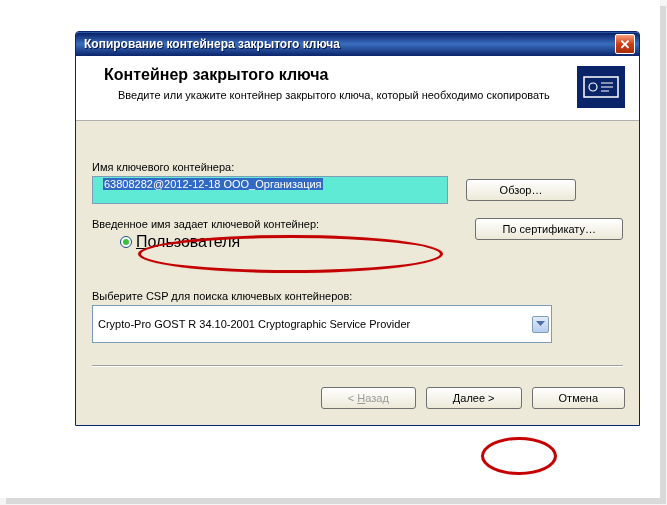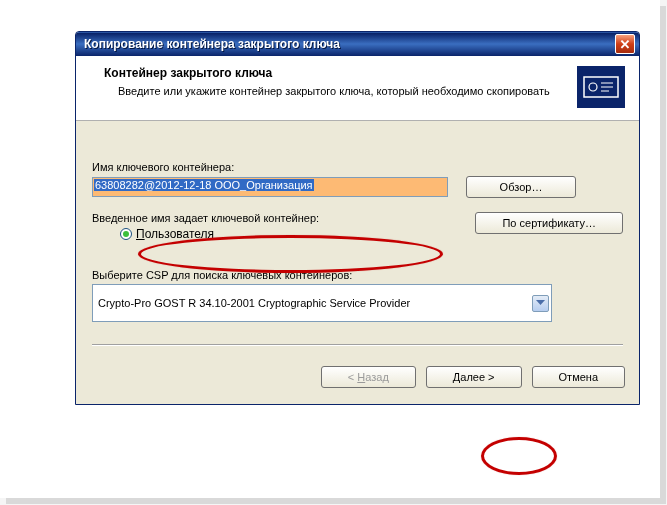--- a/index.html
+++ b/index.html
@@ -59,21 +59,21 @@
   }
   .header-pane {
     background: #fff;
     border-bottom: 1px solid #b0b0b0;
     padding: 10px 14px 12px 28px;
     display: flex;
     align-items: flex-start;
     gap: 10px;
   }
   .header-text { flex: 1; }
-  .header-title { font-weight: bold; font-size: 12px; margin-bottom: 4px; }
+  .header-title { font-weight: bold; font-size: 16px; margin-bottom: 4px; }
   .header-desc { font-size: 11px; padding-left: 14px; line-height: 1.35; color: #000; }
   .header-icon {
     width: 48px; height: 42px;
     background: #0a246a;
     border: 1px solid #0a246a;
     display: flex;
     align-items: center;
     justify-content: center;
   }
   .header-icon svg { display: block; }
@@ -81,26 +81,26 @@
   .field-row { margin-bottom: 14px; }
   .label { display: block; margin-bottom: 3px; color: #000; }
   .input-row {
     display: flex;
     align-items: center;
     gap: 18px;
     position: relative;
   }
   .text-input {
     width: 356px;
-    height: 20px;
+    height: 28px;
     border: 1px solid #7f9db9;
-    background: #fdba74;
+    background: #5eead4;
     font-family: Tahoma, Arial, sans-serif;
     font-size: 11px;
-    padding: 1px 1px;
+    padding: 1px 10px;
   }
   .text-input .selected {
     background: #316ac5;
     color: #fff;
     padding: 0 1px;
   }
   .btn {
     min-width: 110px;
     height: 22px;
     background: linear-gradient(to bottom, #fff, #ece9d8);
@@ -110,22 +110,22 @@
     font-size: 11px;
     cursor: pointer;
     padding: 0 26px;
   }
   .radio-section { margin-top: 12px; display: flex; gap: 18px; align-items: flex-start; }
   .radio-group { padding-left: 28px; }
   .radio-item {
     display: flex;
     align-items: center;
     gap: 4px;
-    font-size: 12px;
-    margin-bottom: 8px;
+    font-size: 16px;
+    margin-bottom: 19px;
     cursor: pointer;
   }
   .radio-dot {
     width: 12px; height: 12px;
     border: 1px solid #1c5180;
     border-radius: 50%;
     background: #fff;
     display: inline-flex;
     align-items: center;
     justify-content: center;

